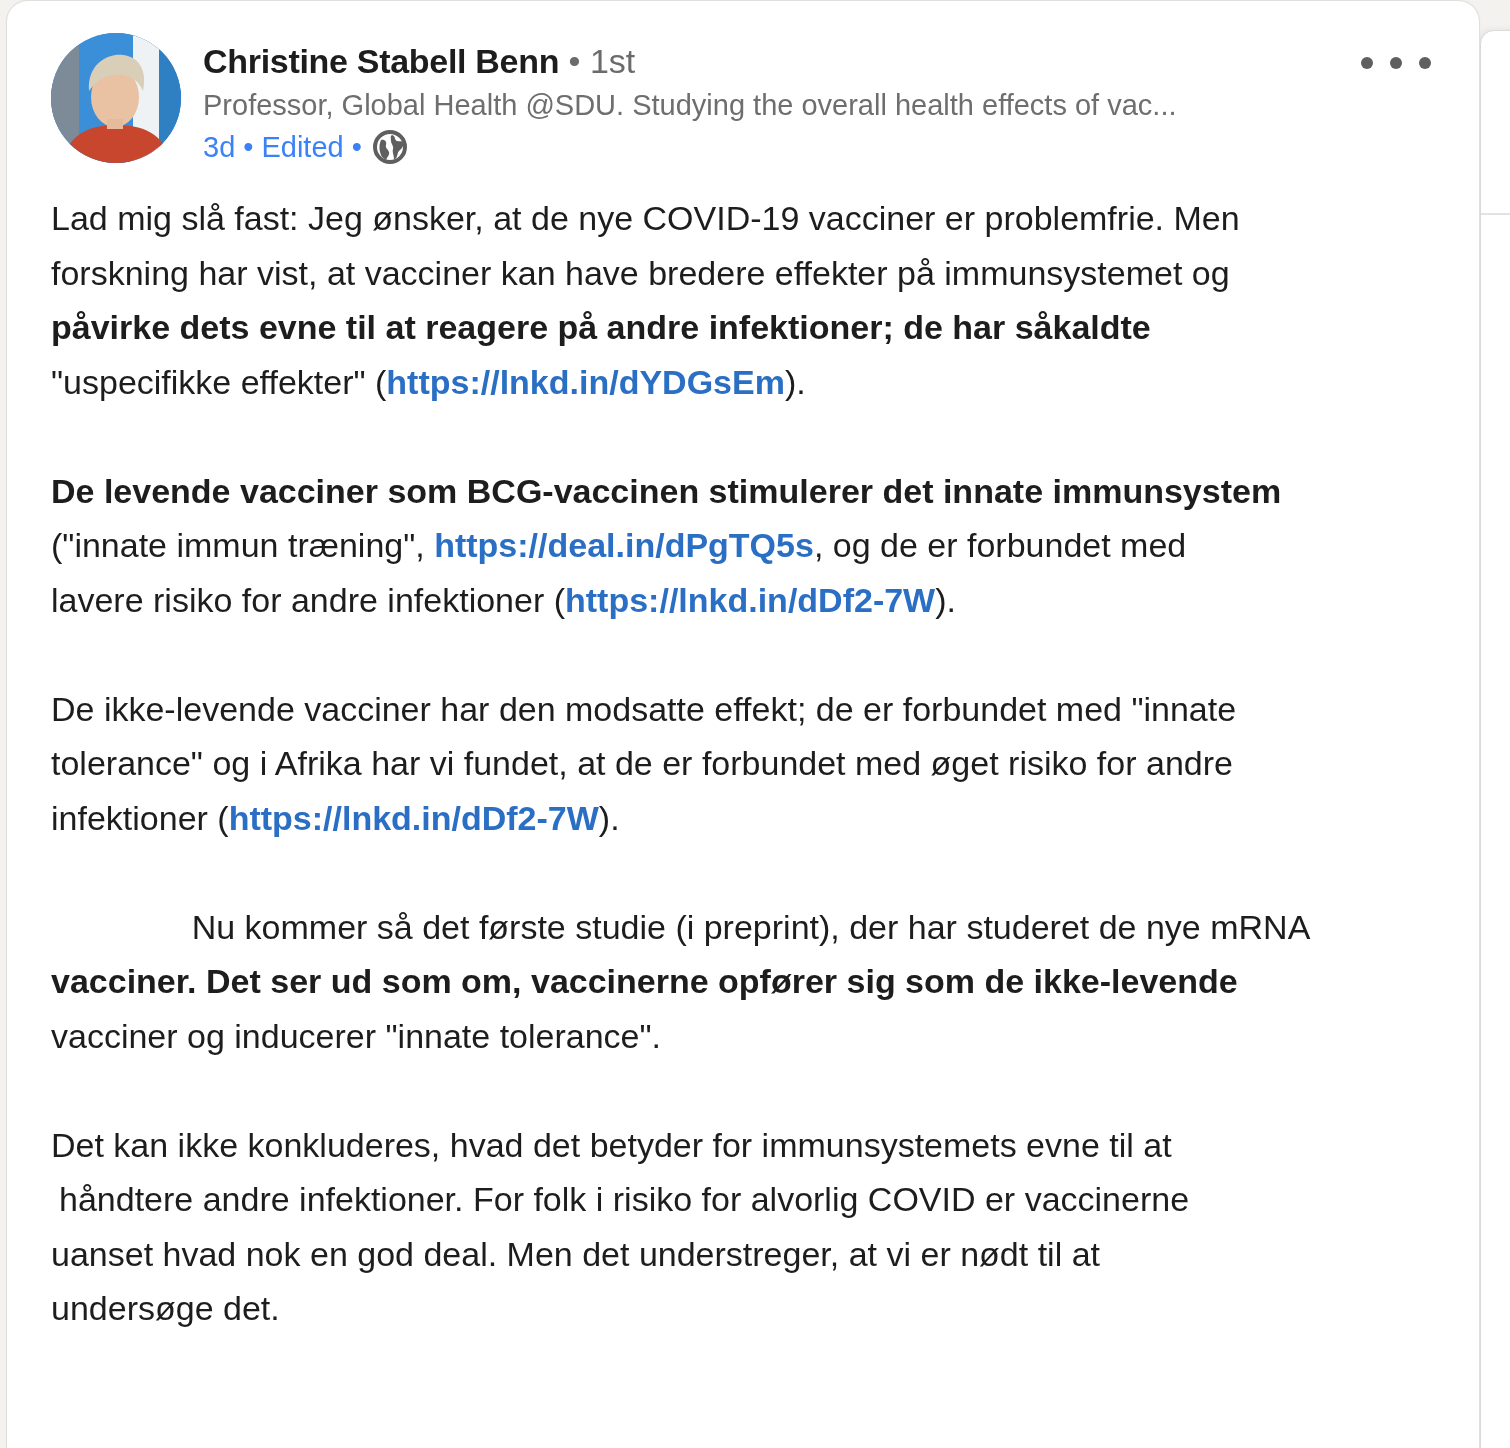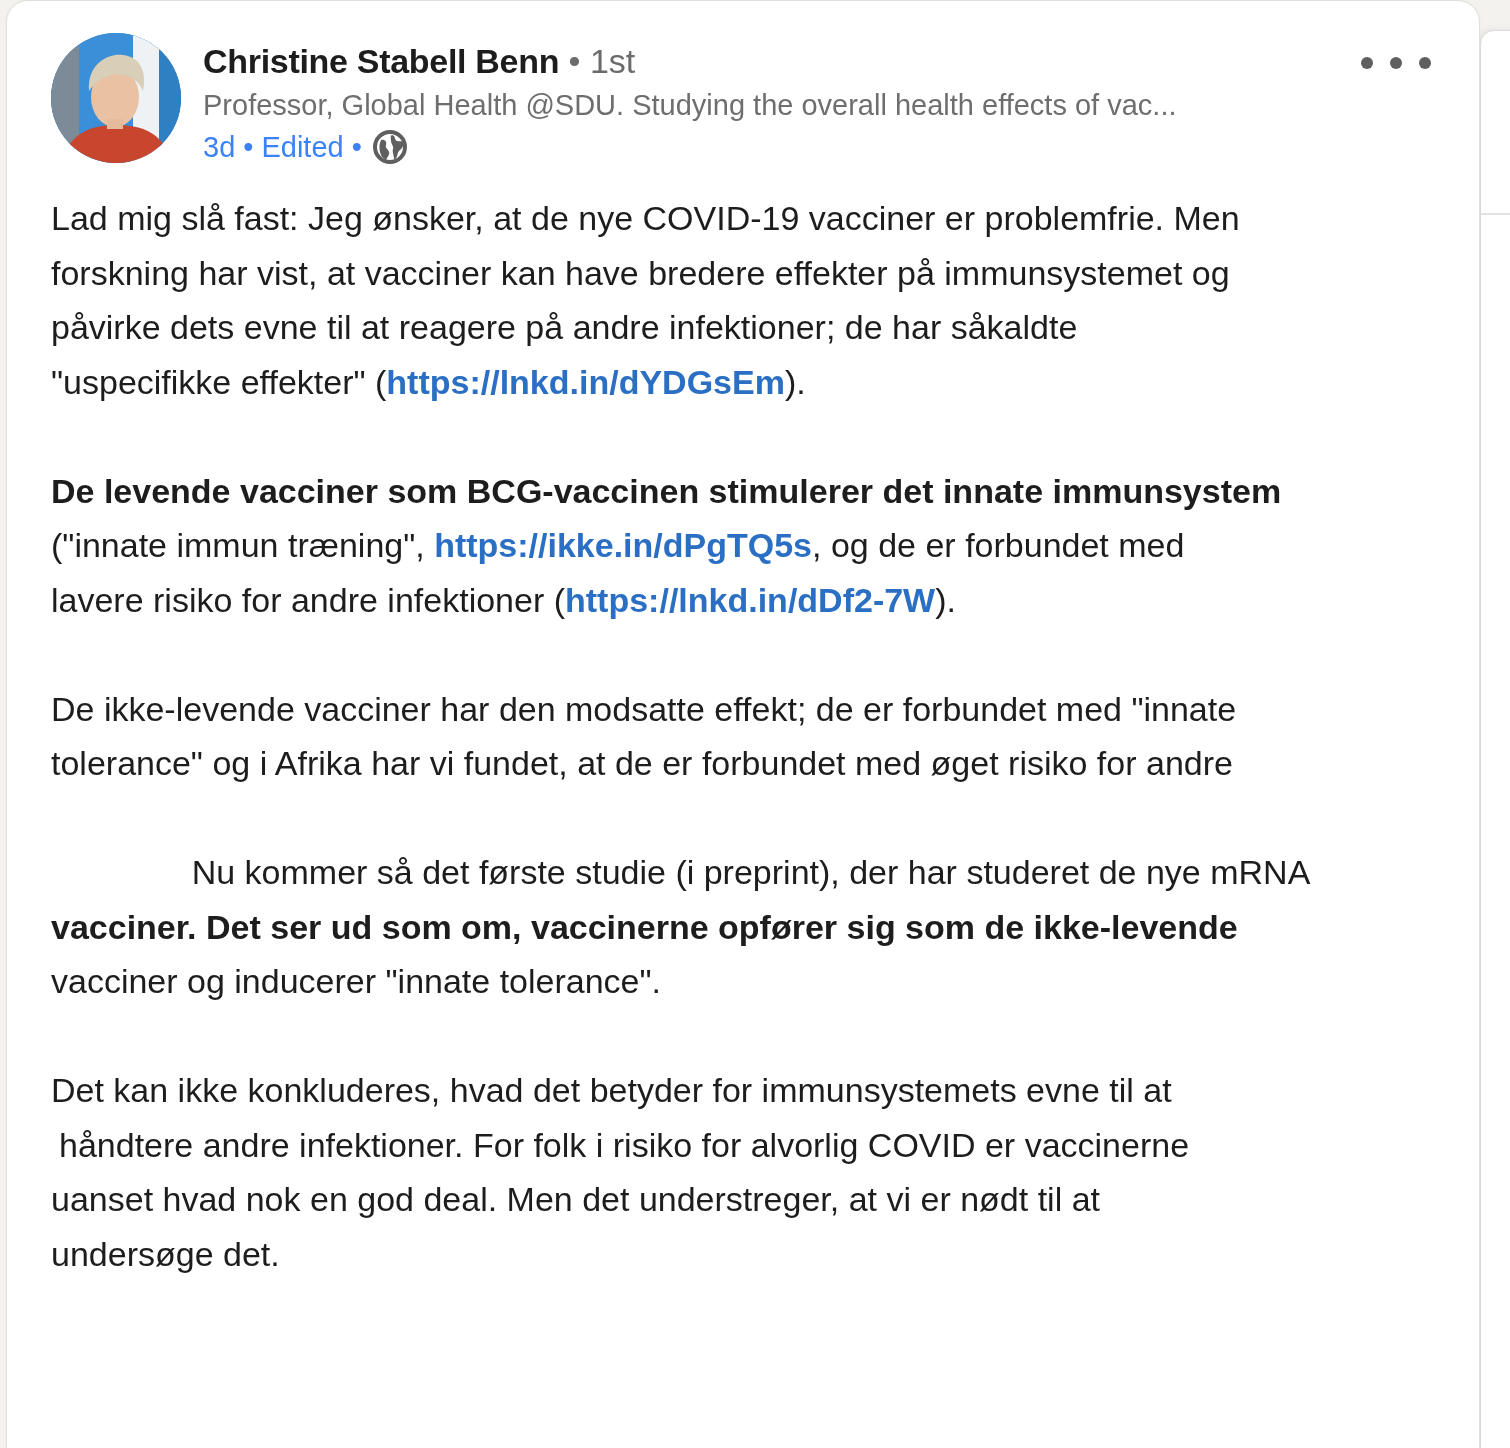--- a/index.html
+++ b/index.html
@@ -185,31 +185,32 @@
       <span></span>
       <span></span>
       <span></span>
     </div>
   </div>
 
   <div class="body-text" id="post-body">
       <div class="para">
         <div style="white-space: nowrap;"><span style="white-space: pre;">Lad mig slå fast: Jeg ønsker, at de nye COVID-19 vacciner er problemfrie. Men</span></div>
         <div style="white-space: nowrap;"><span style="white-space: pre;">forskning har vist, at vacciner kan have bredere effekter på immunsystemet og</span></div>
-        <div style="white-space: nowrap;"><span style="white-space: pre;">påvirke dets evne til at reagere på andre infektioner; de har såkaldte</span></div>
+        <div style="white-space: nowrap; font-weight: bold;"><span style="white-space: pre;">påvirke dets evne til at reagere på andre infektioner; de har såkaldte</span></div>
         <div style="white-space: nowrap;"><span style="white-space: pre;">"uspecifikke effekter" (</span><a class="link">https://lnkd.in/dYDGsEm</a><span style="white-space: pre;">).</span></div>
       </div>
       <div class="para">
         <div style="white-space: nowrap;"><span style="white-space: pre; font-weight: bold;">De levende vacciner som BCG-vaccinen stimulerer det innate immunsystem</span></div>
-        <div style="white-space: nowrap;"><span style="white-space: pre;">("innate immun træning", </span><a class="link">https://ikke.in/dPgTQ5s</a><span style="white-space: pre;">, og de er forbundet med</span></div>
+        <div style="white-space: nowrap;"><span style="white-space: pre;">("innate immun træning", </span><a class="link">https://deal.in/dPgTQ5s</a><span style="white-space: pre;">, og de er forbundet med</span></div>
         <div style="white-space: nowrap;"><span style="white-space: pre;">lavere risiko for andre infektioner (</span><a class="link">https://lnkd.in/dDf2-7W</a><span style="white-space: pre;">).</span></div>
       </div>
       <div class="para">
         <div style="white-space: nowrap;"><span style="white-space: pre;">De ikke-levende vacciner har den modsatte effekt; de er forbundet med "innate</span></div>
         <div style="white-space: nowrap;"><span style="white-space: pre;">tolerance" og i Afrika har vi fundet, at de er forbundet med øget risiko for andre</span></div>
+        <div style="white-space: nowrap;"><span style="white-space: pre;">infektioner (</span><a class="link">https://lnkd.in/dDf2-7W</a><span style="white-space: pre;">).</span></div>
       </div>
       <div class="para">
         <div style="white-space: nowrap; text-align: center;"><span style="white-space: pre;">Nu kommer så det første studie (i preprint), der har studeret de nye mRNA</span></div>
         <div style="white-space: nowrap;"><span style="white-space: pre; font-weight: bold;">vacciner. Det ser ud som om, vaccinerne opfører sig som de ikke-levende</span></div>
         <div style="white-space: nowrap;"><span style="white-space: pre;">vacciner og inducerer "innate tolerance".</span></div>
       </div>
       <div class="para">
         <div style="white-space: nowrap;"><span style="white-space: pre;">Det kan ikke konkluderes, hvad det betyder for immunsystemets evne til at</span></div>
         <div style="white-space: nowrap;"><span style="white-space: pre; margin-left: 8px;">håndtere andre infektioner. For folk i risiko for alvorlig COVID er vaccinerne</span></div>
         <div style="white-space: nowrap;"><span style="white-space: pre;">uanset hvad nok en god deal. Men det understreger, at vi er nødt til at</span></div>

